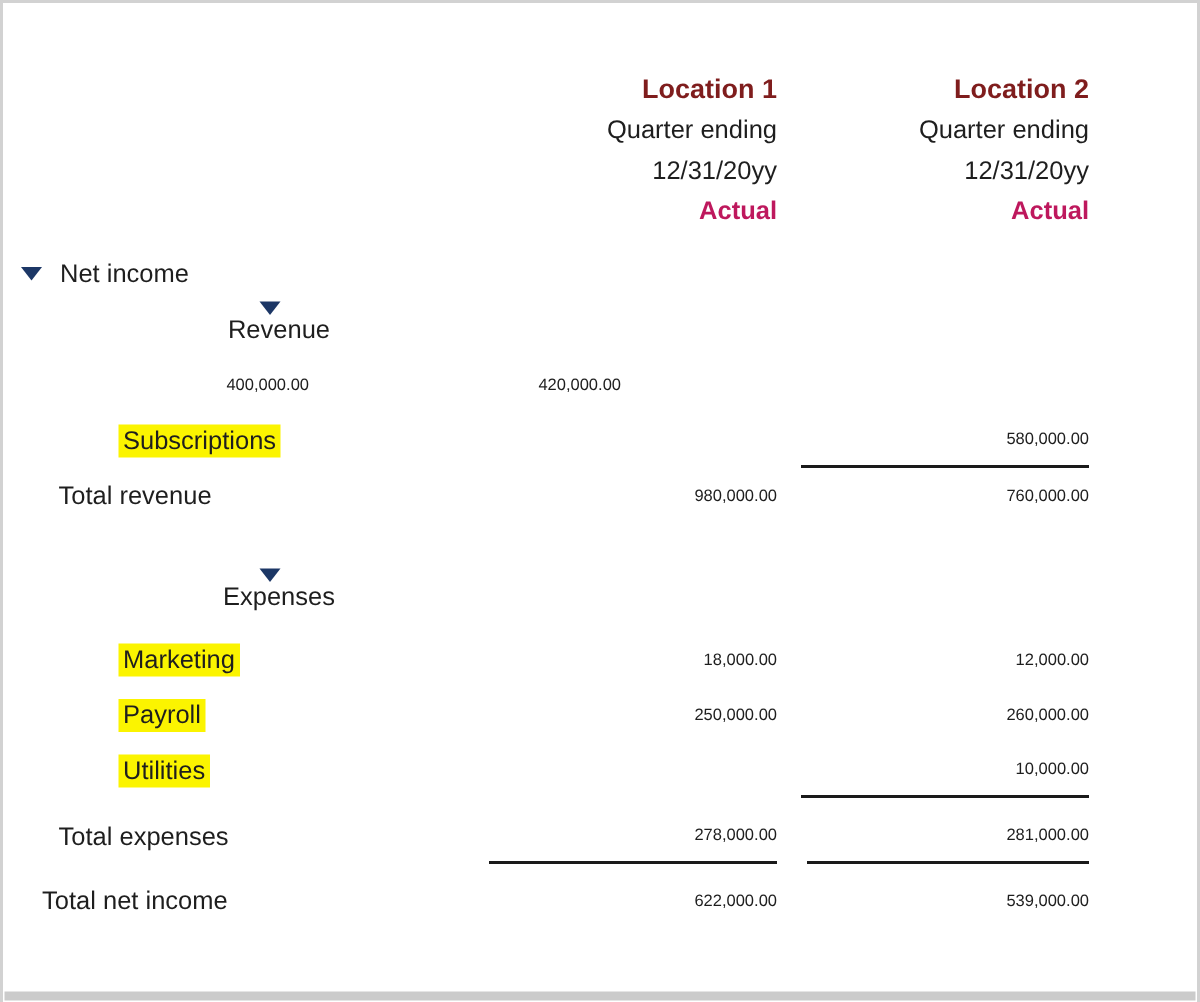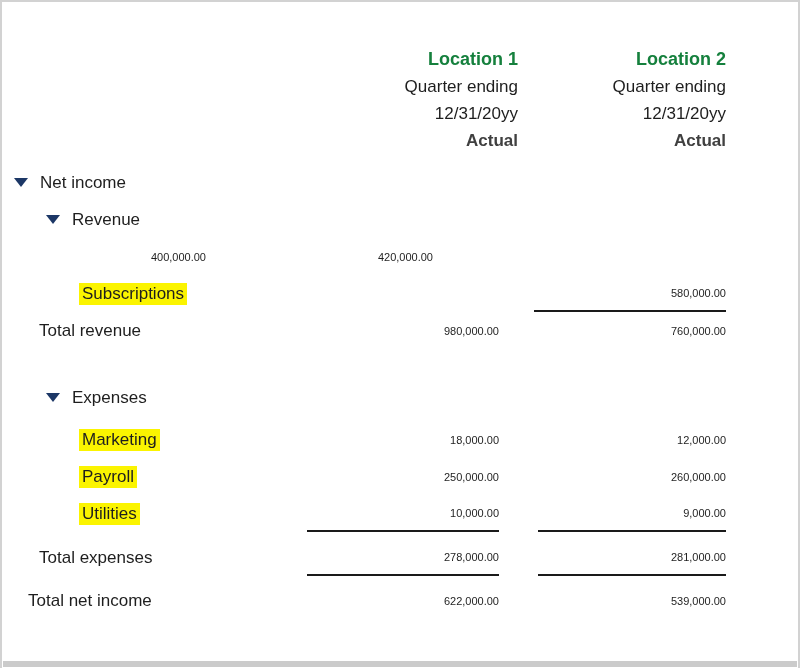--- a/index.html
+++ b/index.html
@@ -19,34 +19,34 @@
   .bottom-bar{
     position:absolute;left:1px;right:1px;bottom:1px;height:6px;background:var(--bar);
   }
   .content{padding:44px 72px 0 12px;}
 
   
   .header-row{display:flex;}
   .label-spacer{flex:1;}
   .hcol{width:192px;text-align:right;line-height:27px;font-size:17px;}
   .hcol.c2{width:188px;margin-left:20px;}
-  .hcol .title{font-weight:bold;font-size:18px;color:#15803d;}
-  .hcol .basis{font-weight:bold;color:#404040;}
+  .hcol .title{font-weight:bold;font-size:18px;color:#7f1d1d;}
+  .hcol .basis{font-weight:bold;color:#be185d;}
 
   
-  .row{display:flex;height:37px;gap:19px;}
+  .row{display:flex;height:37px;}
   .label-cell{flex:1;display:flex;align-items:center;font-size:17px;}
   .val{
     width:192px;font-size:11px;display:flex;align-items:center;justify-content:flex-end;
   }
   .val.col2{width:188px;margin-left:20px;}
   .row.underline .val{border-bottom:2px solid var(--rule);}
 
   .row-group.level-0 .label-cell{padding-left:0;}
-  .row-group.level-1 .label-cell{padding-left:32px;}
+  .row-group.level-1 .label-cell{padding-left:32px;flex-direction:column;}
   .row-item .label-cell{padding-left:65px;}
   .row-total .label-cell{padding-left:25px;}
   .row-grand-total .label-cell{padding-left:14px;text-align:center;}
 
   .row-net-income{margin-top:10px;}
   .row-marketing{margin-top:5px;}
   .row-total-expenses{margin-top:7px;text-align:center;}
   .row-total-net-income{margin-top:6px;}
   .spacer{height:30px;}
 
@@ -134,21 +134,20 @@
             <span class="label hl">Payroll</span>
           </div>
           <div class="val col1">250,000.00</div>
           <div class="val col2">260,000.00</div>
         </div>
         <div class="row row-item row-utilities underline">
           <div class="label-cell">
             <span class="label hl">Utilities</span>
           </div>
           <div class="val col1">10,000.00</div>
-          <div class="val col2">9,000.00</div>
         </div>
         <div class="row row-total row-total-expenses underline">
           <div class="label-cell">
             <span class="label">Total expenses</span>
           </div>
           <div class="val col1">278,000.00</div>
           <div class="val col2">281,000.00</div>
         </div>
         <div class="row row-grand-total row-total-net-income">
           <div class="label-cell">

